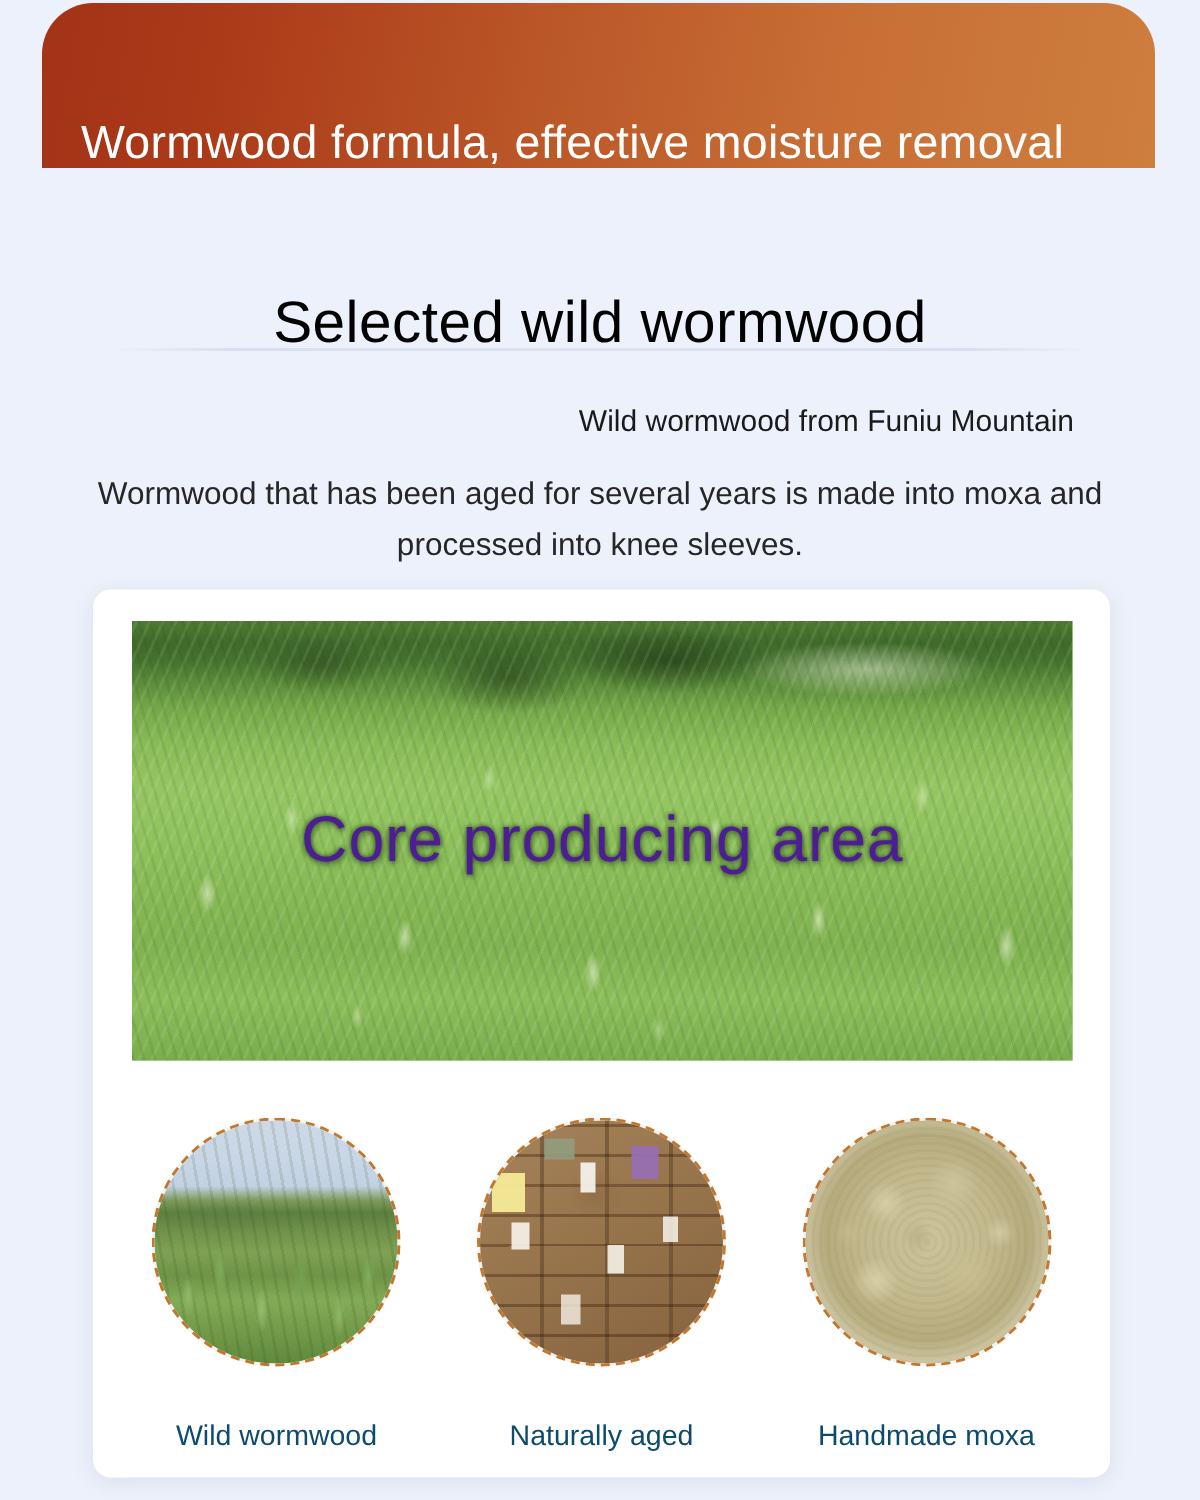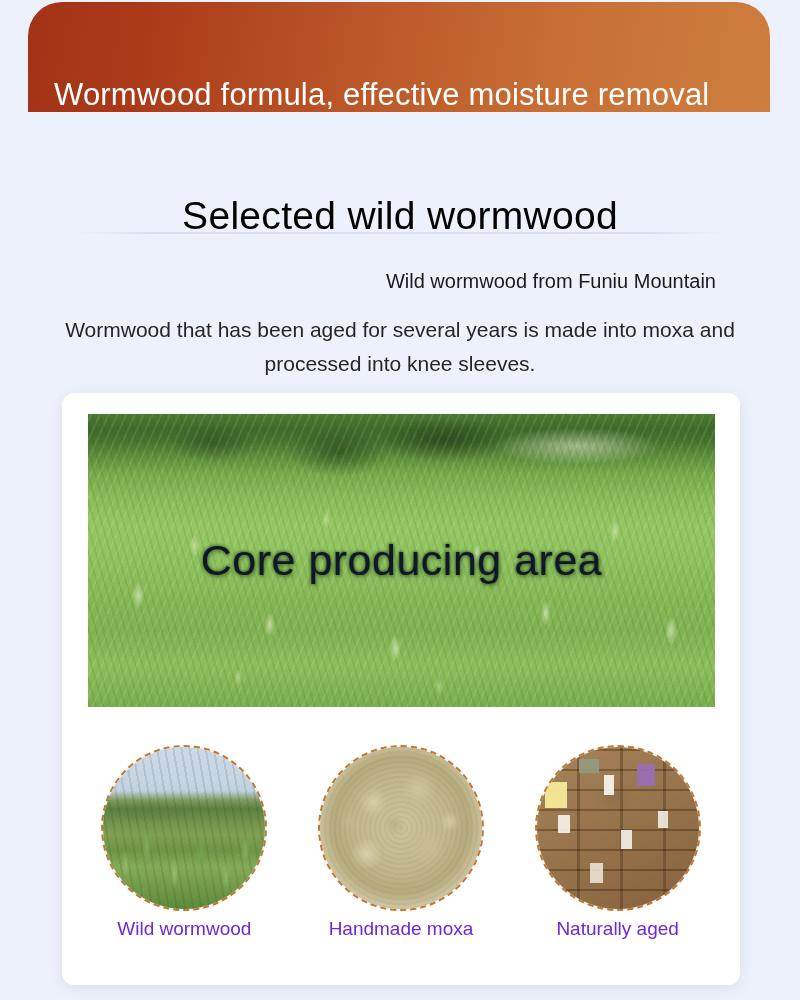--- a/index.html
+++ b/index.html
@@ -150,21 +150,21 @@
   }
   .hero-caption {
     position: absolute;
     left: 0;
     top: 0;
     width: 100%;
     height: 100%;
     display: flex;
     align-items: center;
     justify-content: center;
-    color: #0f172a;
+    color: #4c1d95;
     font-size: 43px;
     font-weight: 400;
     letter-spacing: 0.5px;
     text-shadow:
        0 0 3px rgba(40,70,25,0.55),
        1px 2px 4px rgba(30,55,18,0.5),
       -1px -1px 3px rgba(30,55,18,0.35);
     white-space: nowrap;
   }
 
@@ -267,24 +267,24 @@
       radial-gradient(circle 24px at 61% 26%, rgba(205,196,154,0.95) 0%, rgba(205,196,154,0) 72%),
       radial-gradient(circle 22px at 29% 66%, rgba(218,210,172,0.9) 0%, rgba(218,210,172,0) 72%),
       radial-gradient(circle 26px at 66% 62%, rgba(200,190,146,0.9) 0%, rgba(200,190,146,0) 72%),
       radial-gradient(circle 16px at 46% 48%, rgba(186,176,132,0.85) 0%, rgba(186,176,132,0) 74%),
       radial-gradient(circle 14px at 80% 46%, rgba(212,204,164,0.85) 0%, rgba(212,204,164,0) 74%),
       radial-gradient(circle 13px at 18% 46%, rgba(196,186,144,0.8) 0%, rgba(196,186,144,0) 74%),
       repeating-radial-gradient(circle at 50% 50%, rgba(120,108,70,0.08) 0 2px, rgba(220,212,176,0) 2px 5px);
   }
 
   .thumb-label {
-    margin-top: 7px;
+    margin-top: 36px;
     font-size: 19px;
     font-weight: 400;
-    color: #6d28d9;
+    color: #0c4a6e;
     line-height: 1.2;
     white-space: nowrap;
   }
 </style>
 </head>
 <body>
 
 <div class="banner">
   <div class="banner-text">Wormwood formula, effective moisture removal</div>
 </div>
@@ -309,26 +309,26 @@
 
     <div class="thumb">
       <div class="thumb-circle">
         <div class="thumb-photo photo-wormwood"></div>
       </div>
       <div class="thumb-label">Wild wormwood</div>
     </div>
 
     <div class="thumb">
       <div class="thumb-circle">
+        <div class="thumb-photo photo-bales"></div>
+      </div>
+      <div class="thumb-label">Naturally aged</div>
+    </div>
+
+    <div class="thumb">
+      <div class="thumb-circle">
         <div class="thumb-photo photo-moxa"></div>
       </div>
       <div class="thumb-label">Handmade moxa</div>
     </div>
 
-    <div class="thumb">
-      <div class="thumb-circle">
-        <div class="thumb-photo photo-bales"></div>
-      </div>
-      <div class="thumb-label">Naturally aged</div>
-    </div>
-
   </div>
 </div>
 
 </body></html>

